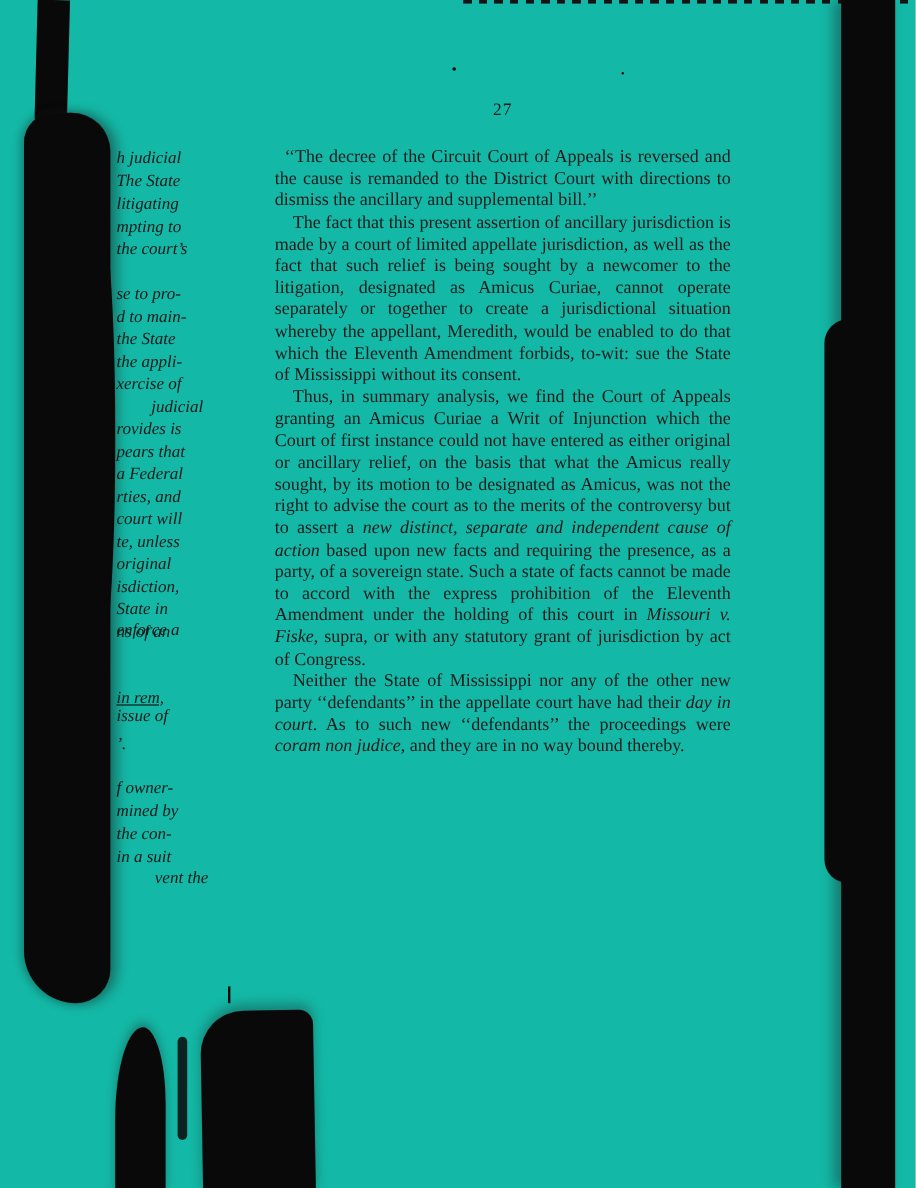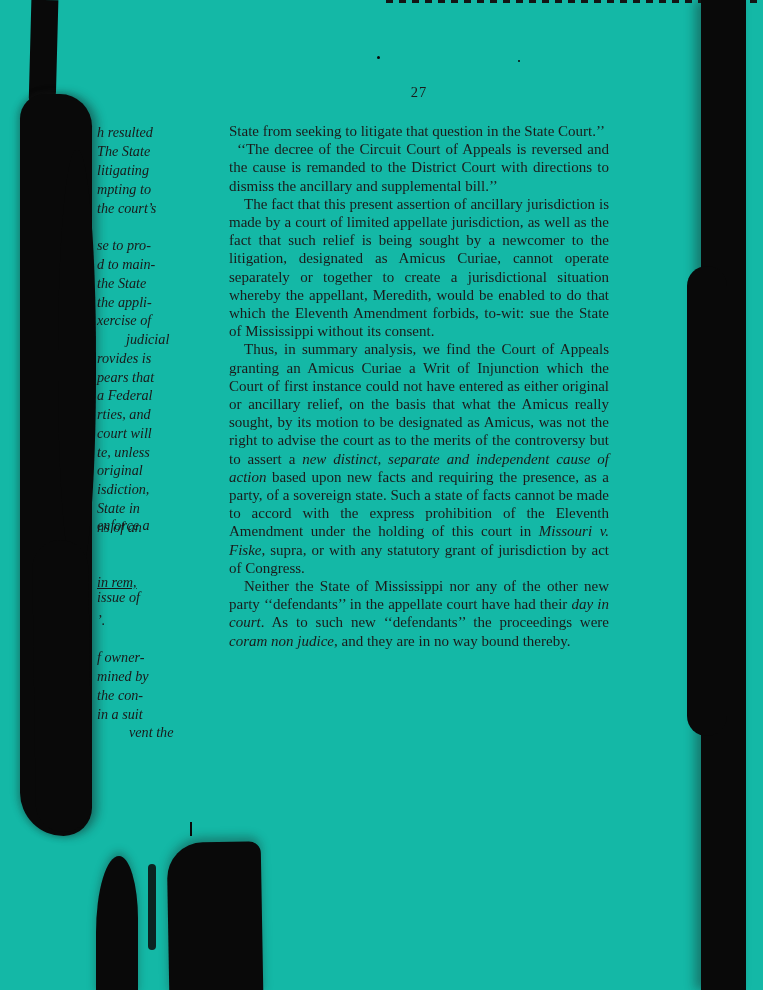--- a/index.html
+++ b/index.html
@@ -69,21 +69,21 @@
   <div class="art art-bot-big"></div>
   <div class="art art-right-band"></div>
   <div class="art art-right-bulge"></div>
   <div class="art art-speck-1"></div>
   <div class="art art-speck-2"></div>
   <div class="art art-mark-1"></div>
 
   <div class="pageno">27</div>
 
   <div class="gutter">
-      <div class="fragment" style="top: 123px;">h resulted</div>
+      <div class="fragment" style="top: 123px;">h judicial</div>
       <div class="fragment" style="top: 142px;">The State</div>
       <div class="fragment" style="top: 161px;">litigating</div>
       <div class="fragment" style="top: 180px; text-align: center;">mpting to</div>
       <div class="fragment" style="top: 199px;">the court’s</div>
       <div class="fragment" style="top: 236px;">se to pro-</div>
       <div class="fragment" style="top: 255px;">d to main-</div>
       <div class="fragment" style="top: 274px;">the State</div>
       <div class="fragment" style="top: 293px;">the appli-</div>
       <div class="fragment" style="top: 311px;">xercise of</div>
       <div class="fragment" style="top: 330px; margin-left: 29px;">judicial</div>
@@ -102,20 +102,19 @@
       <div class="fragment" style="top: 588px;">issue of</div>
       <div class="fragment" style="top: 611px;">’.</div>
       <div class="fragment" style="top: 648px;">f owner-</div>
       <div class="fragment" style="top: 667px;">mined by</div>
       <div class="fragment" style="top: 686px;">the con-</div>
       <div class="fragment" style="top: 705px;">in a suit</div>
       <div class="fragment" style="top: 723px; padding-left: 32px;">vent the</div>
     </div>
 
   <div class="text-col">
-      <p class="para quote_continuation"><span>State from seeking to litigate that question in the State Court.’’</span></p>
       <p class="para quote"><span>‘‘The decree of the Circuit Court of Appeals is reversed and the cause is remanded to the District Court with directions to dismiss the ancillary and supplemental bill.’’</span></p>
       <p class="para body"><span>The fact that this present assertion of ancillary jurisdiction is made by a court of limited appellate jurisdiction, as well as the fact that such relief is being sought by a newcomer to the litigation, designated as Amicus Curiae, cannot operate separately or together to create a jurisdictional situation whereby the appellant, Meredith, would be enabled to do that which the Eleventh Amendment forbids, to-wit: sue the State of Mississippi without its consent.</span></p>
       <p class="para body"><span>Thus, in summary analysis, we find the Court of Appeals granting an Amicus Curiae a Writ of Injunction which the Court of first instance could not have entered as either original or ancillary relief, on the basis that what the Amicus really sought, by its motion to be designated as Amicus, was not the right to advise the court as to the merits of the controversy but to assert a </span><i>new distinct, separate and independent cause of action</i><span> based upon new facts and requiring the presence, as a party, of a sovereign state. Such a state of facts cannot be made to accord with the express prohibition of the Eleventh Amendment under the holding of this court in </span><i>Missouri v. Fiske</i><span>, supra, or with any statutory grant of jurisdiction by act of Congress.</span></p>
       <p class="para body"><span>Neither the State of Mississippi nor any of the other new party ‘‘defendants’’ in the appellate court have had their </span><i>day in court</i><span>. As to such new ‘‘defendants’’ the proceedings were </span><i>coram non judice</i><span>, and they are in no way bound thereby.</span></p>
     </div>
 
 </div>
 
 </body></html>

